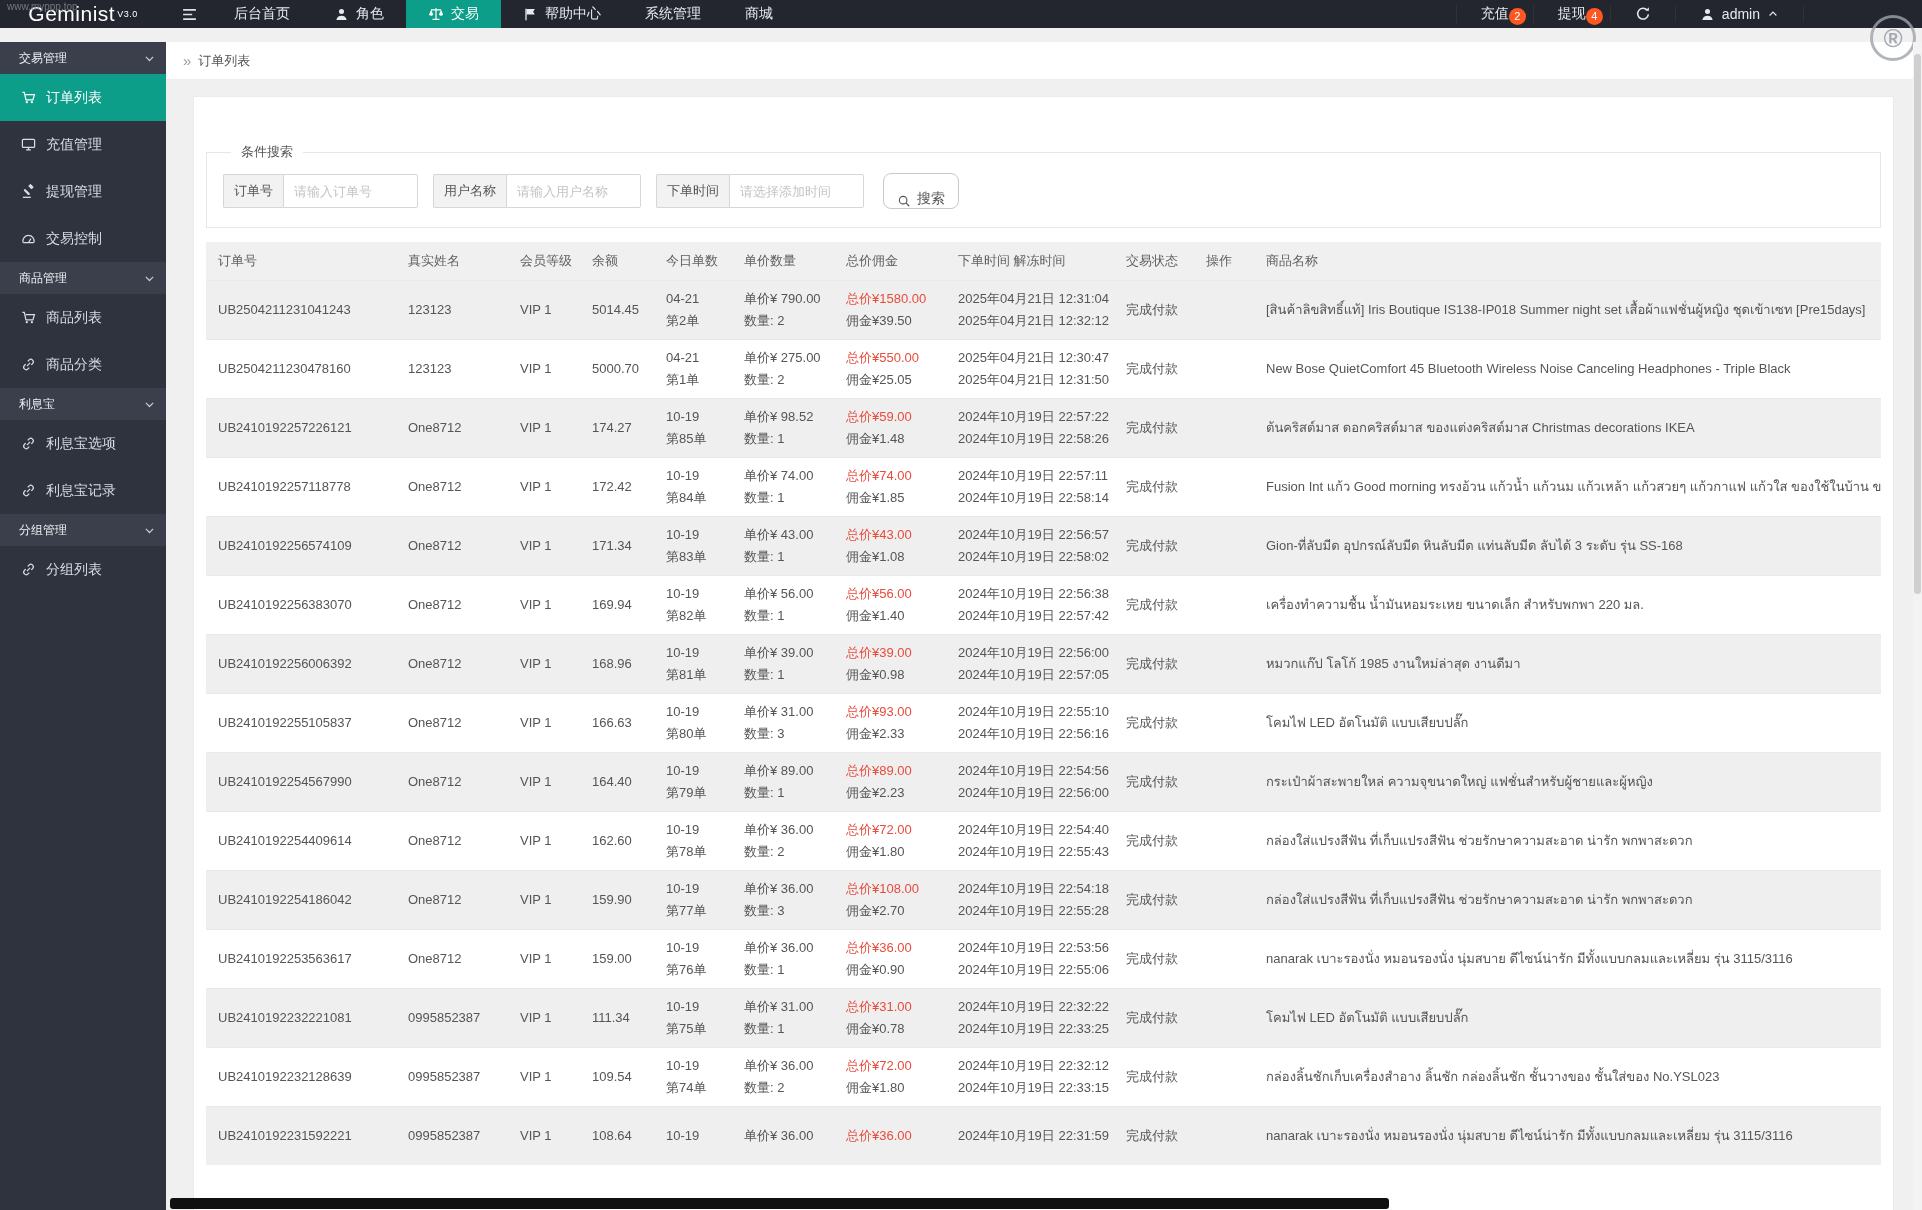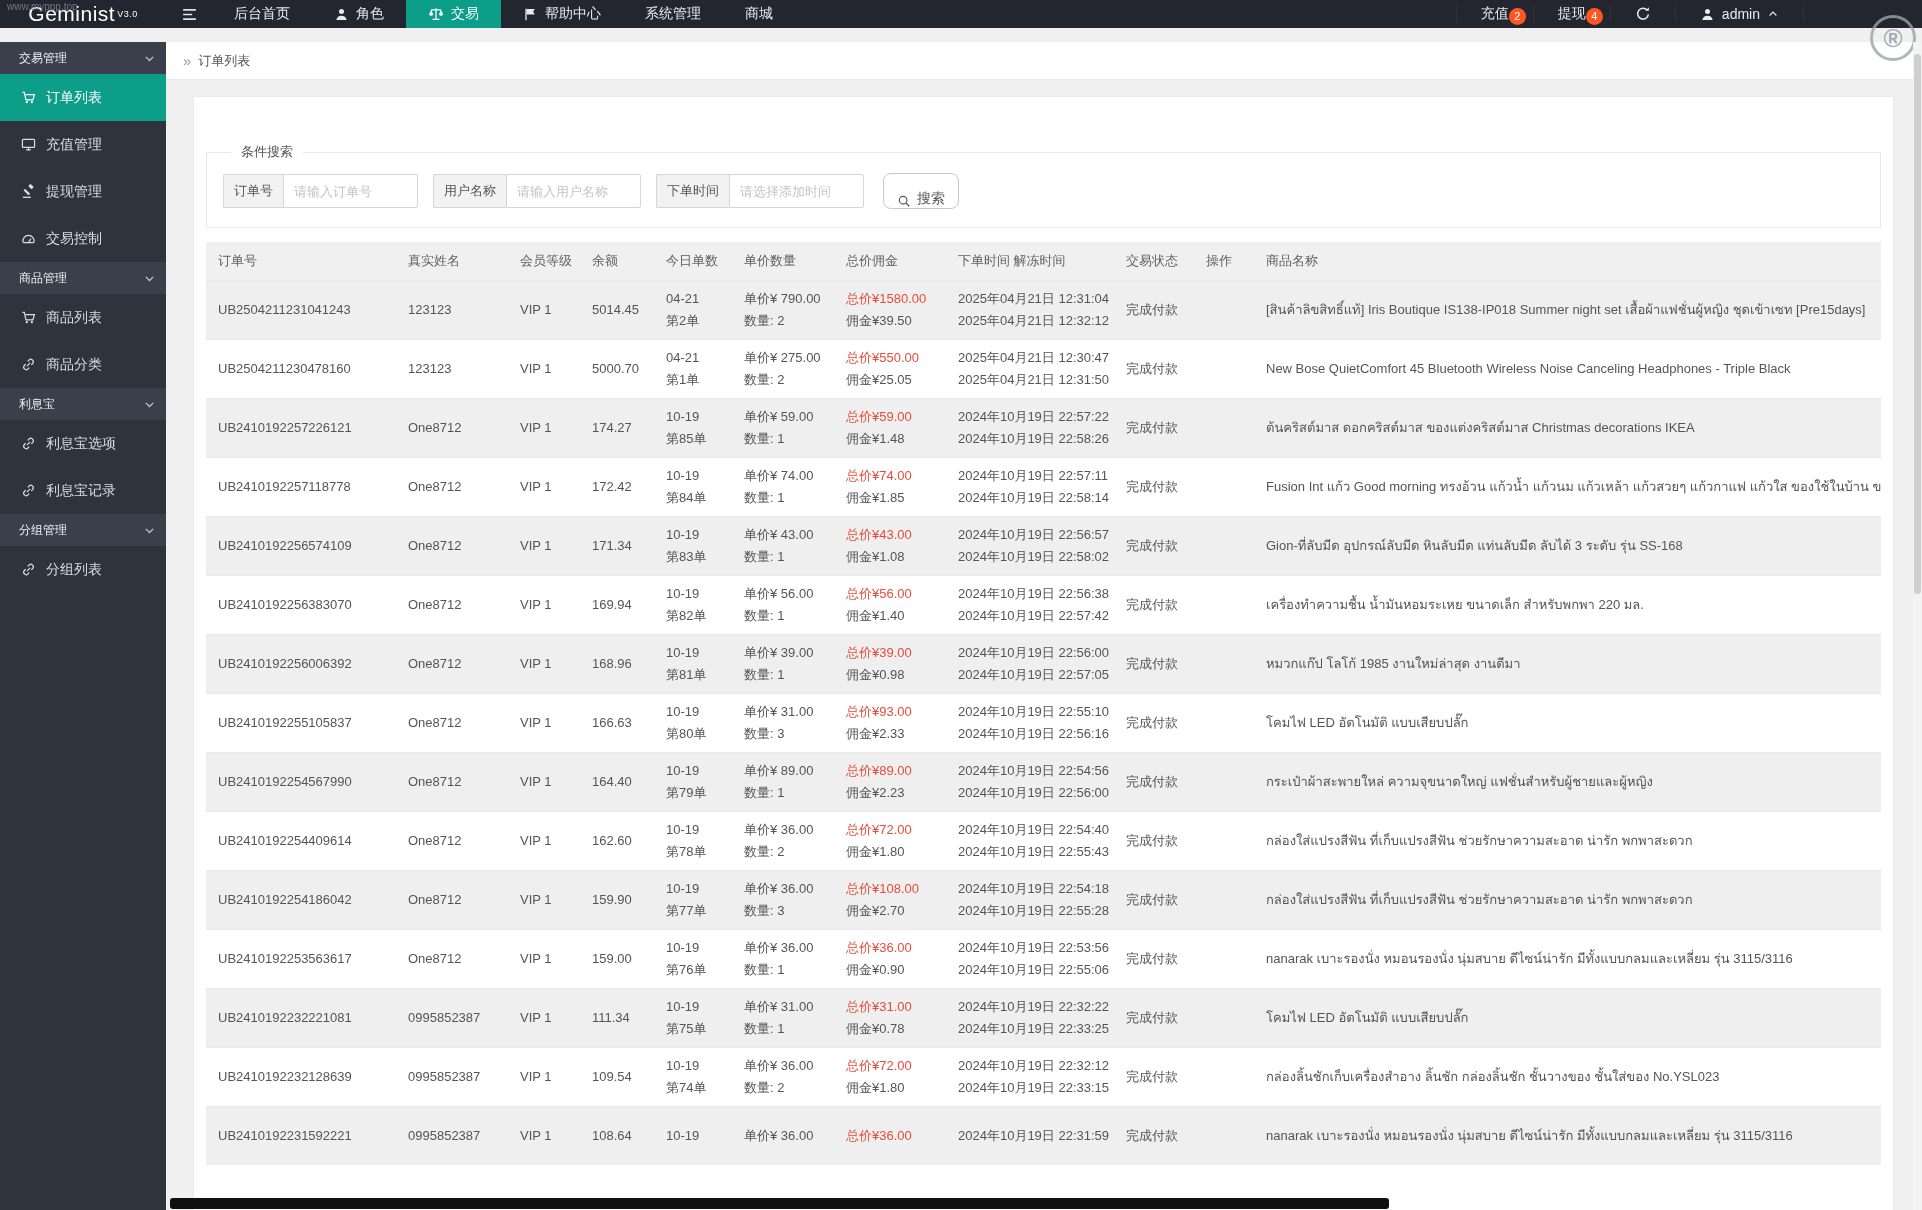--- a/index.html
+++ b/index.html
@@ -408,21 +408,21 @@
           <tr class="odd">
             <td>UB2410192257226121</td>
             <td>One8712</td>
             <td>VIP 1</td>
             <td>174.27</td>
             <td>
               <div class="line">10-19</div>
               <div class="line">第85单</div>
             </td>
             <td>
-              <div class="line">单价¥ 59.00</div>
+              <div class="line">单价¥ 98.52</div>
               <div class="line">数量: 1</div>
             </td>
             <td>
               <div class="line red">总价¥59.00</div>
               <div class="line">佣金¥1.48</div>
             </td>
             <td>
               <div class="line">2024年10月19日 22:57:22</div>
               <div class="line">2024年10月19日 22:58:26</div>
             </td>

